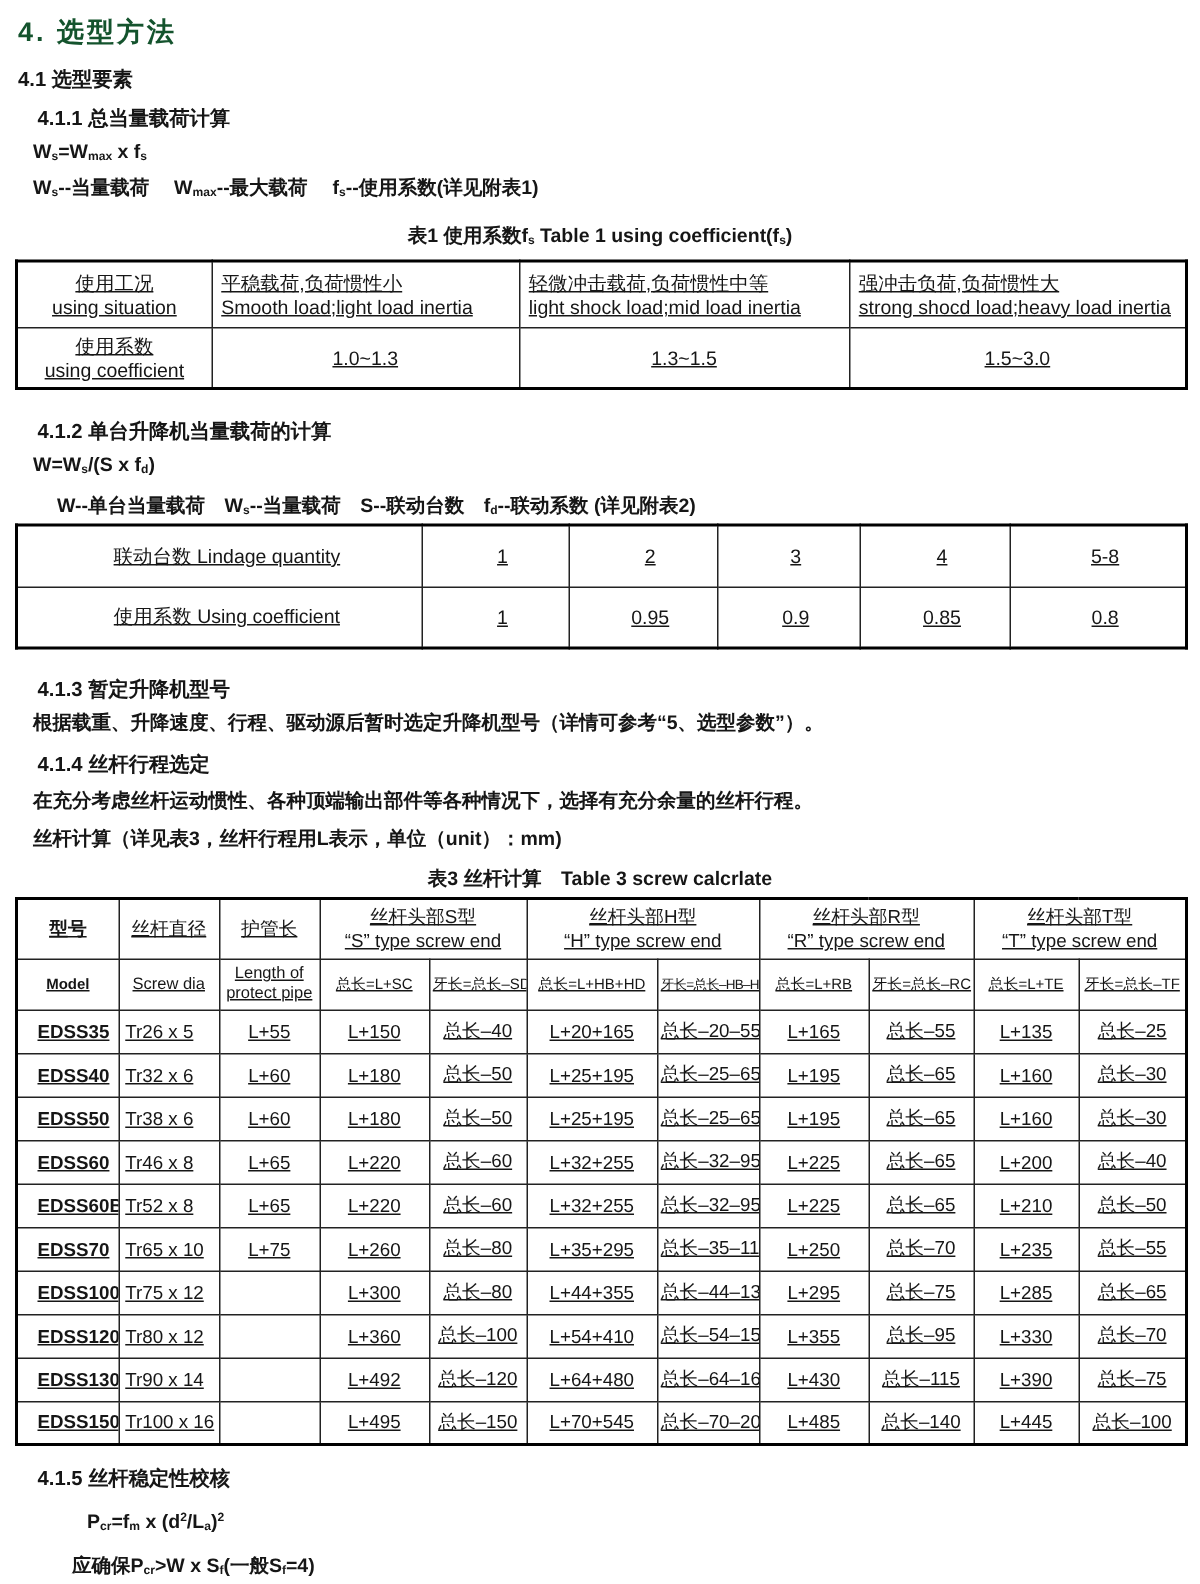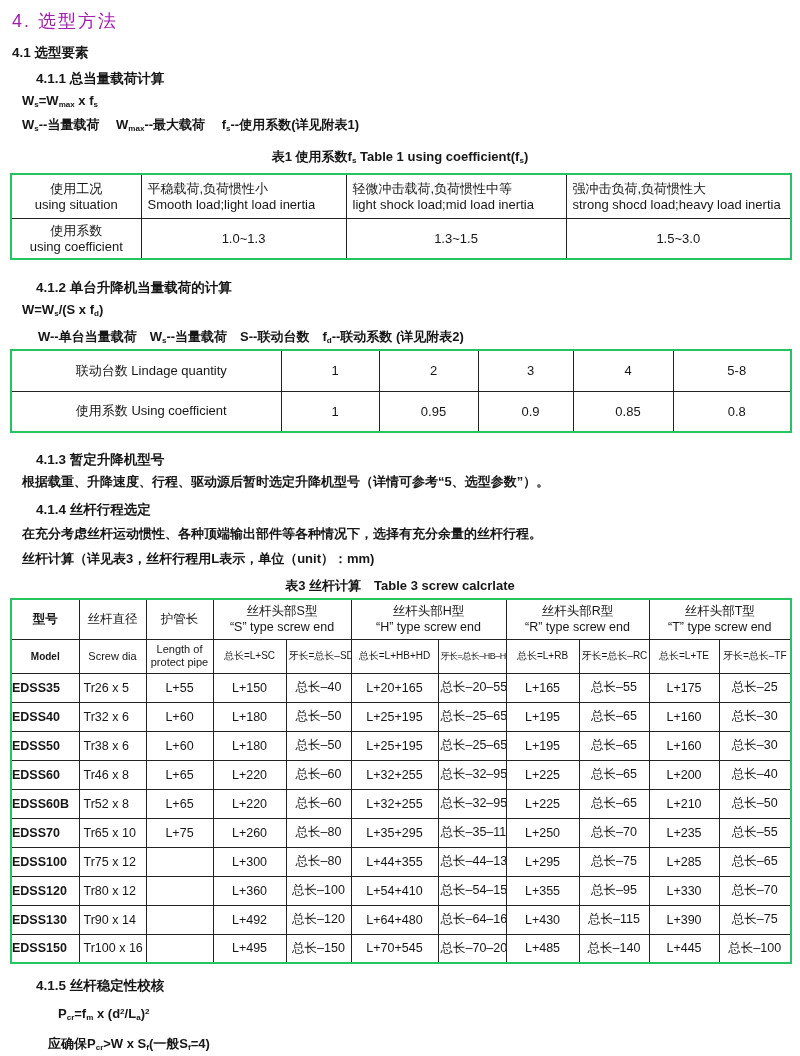--- a/index.html
+++ b/index.html
@@ -5,43 +5,43 @@
   * { box-sizing: border-box; }
   html, body { margin: 0; padding: 0; }
   body {
     width: 800px; height: 1056px; overflow: hidden;
     background: #ffffff; color: #161616;
     font-family: "Liberation Sans", "DejaVu Sans", sans-serif;
   }
   .page { padding: 6px 10px 0 10px; }
 
   h1.title {
-    color: #a21caf; font-size: 18px; font-weight: normal;
+    color: #14532d; font-size: 18px; font-weight: bold;
     margin: 4px 0 0 2px; letter-spacing: 2px; line-height: 22px;
   }
   .sec-title  { font-size: 13.5px; font-weight: bold; margin: 0; line-height: 17px; }
   .lvl1 { margin-left: 2px;  margin-top: 12px; }
-  .lvl2 { margin-left: 26px; margin-top: 9px; }
+  .lvl2 { margin-left: 15px; margin-top: 9px; }
   .txt  { font-size: 13px; font-weight: bold; margin: 0; line-height: 17px; }
   .ind1 { margin-left: 12px; margin-top: 5px; }
   .ind2 { margin-left: 28px; margin-top: 7px; }
   .ind3 { margin-left: 48px; margin-top: 9px; }
   .ind4 { margin-left: 38px; margin-top: 9px; }
 
   sub { font-size: 0.62em; vertical-align: -0.2em; }
   sup { font-size: 0.62em; vertical-align: 0.55em; }
 
   .tcaption {
     text-align: center; font-size: 13px; font-weight: bold;
     margin: 13px 0 4px 0; line-height: 16px;
   }
 
   table {
     border-collapse: collapse; table-layout: fixed;
-    width: 780px; border: 2px solid #22c55e;
+    width: 780px; border: 2px solid #000000; text-decoration: underline;
   }
   td {
     border: 1px solid #222; text-align: center; vertical-align: middle;
     font-size: 13px; padding: 1px 2px; overflow: hidden;
   }
   .cell-zh, .cell-en { display: block; line-height: 16px; }
 
   
   #table1 tr:first-child td { height: 45px; }
   #table1 tr:last-child  td { height: 40px; }
@@ -51,21 +51,21 @@
   #table2 td { height: 41px; padding-left: 12px; }
 
   
   #table3 .grp td, #table3 .grp .cell-zh, #table3 .grp .cell-en { line-height: 16px; }
   #table3 tr.grp td { height: 40px; font-size: 12.5px; }
   #table3 tr.subhead td { height: 34px; font-size: 10px; white-space: nowrap; }
   #table3 tr.subhead td.tight { font-size: 9px; letter-spacing: -0.5px; }
   #table3 tr.subhead td.wrap { white-space: normal; font-size: 11px; line-height: 13px; }
   #table3 td.model-h { font-weight: bold; font-size: 13px; }
   #table3 tbody td { height: 29px; font-size: 12.5px; white-space: nowrap; }
-  #table3 tbody td:nth-child(1) { font-weight: bold; text-align: left; padding-left: 0; }
+  #table3 tbody td:nth-child(1) { font-weight: bold; text-align: left; padding-left: 13px; }
   #table3 tbody td:nth-child(2) { text-align: left; padding-left: 4px; }
 </style>
 </head>
 <body>
 
 <div class="page">
 
   <h1 class="title">4. 选型方法</h1>
 
   <p class="sec-title lvl1">4.1 选型要素</p>
@@ -211,21 +211,21 @@
         <tr>
           <td>EDSS35</td>
           <td>Tr26 x 5</td>
           <td>L+55</td>
           <td>L+150</td>
           <td>总长–40</td>
           <td>L+20+165</td>
           <td>总长–20–55</td>
           <td>L+165</td>
           <td>总长–55</td>
-          <td>L+175</td>
+          <td>L+135</td>
           <td>总长–25</td>
         </tr>
         <tr>
           <td>EDSS40</td>
           <td>Tr32 x 6</td>
           <td>L+60</td>
           <td>L+180</td>
           <td>总长–50</td>
           <td>L+25+195</td>
           <td>总长–25–65</td>

